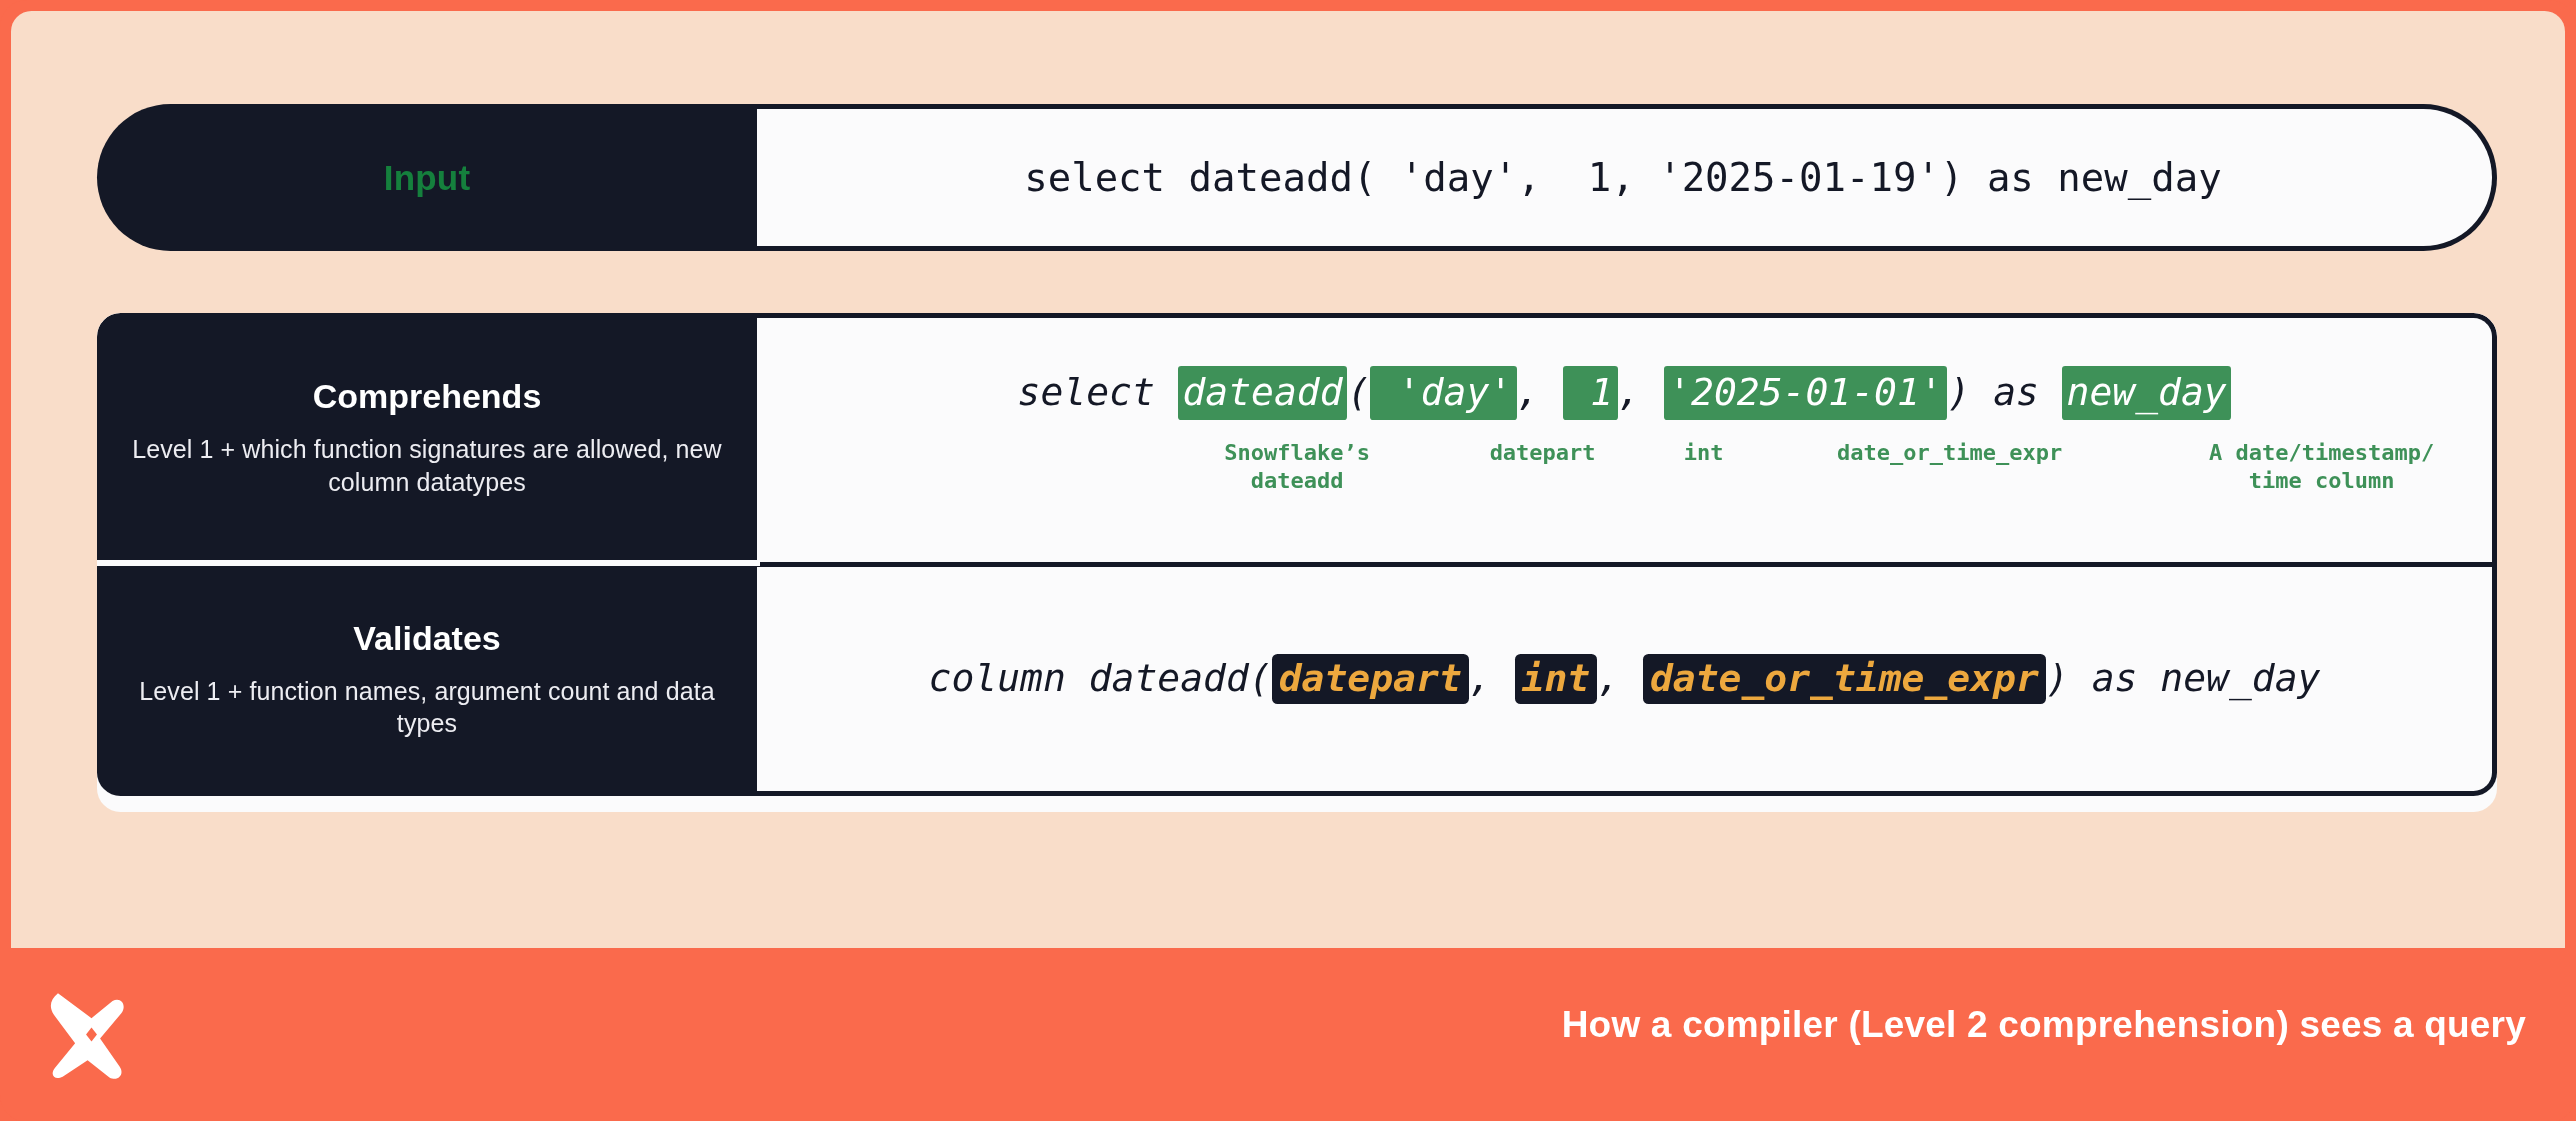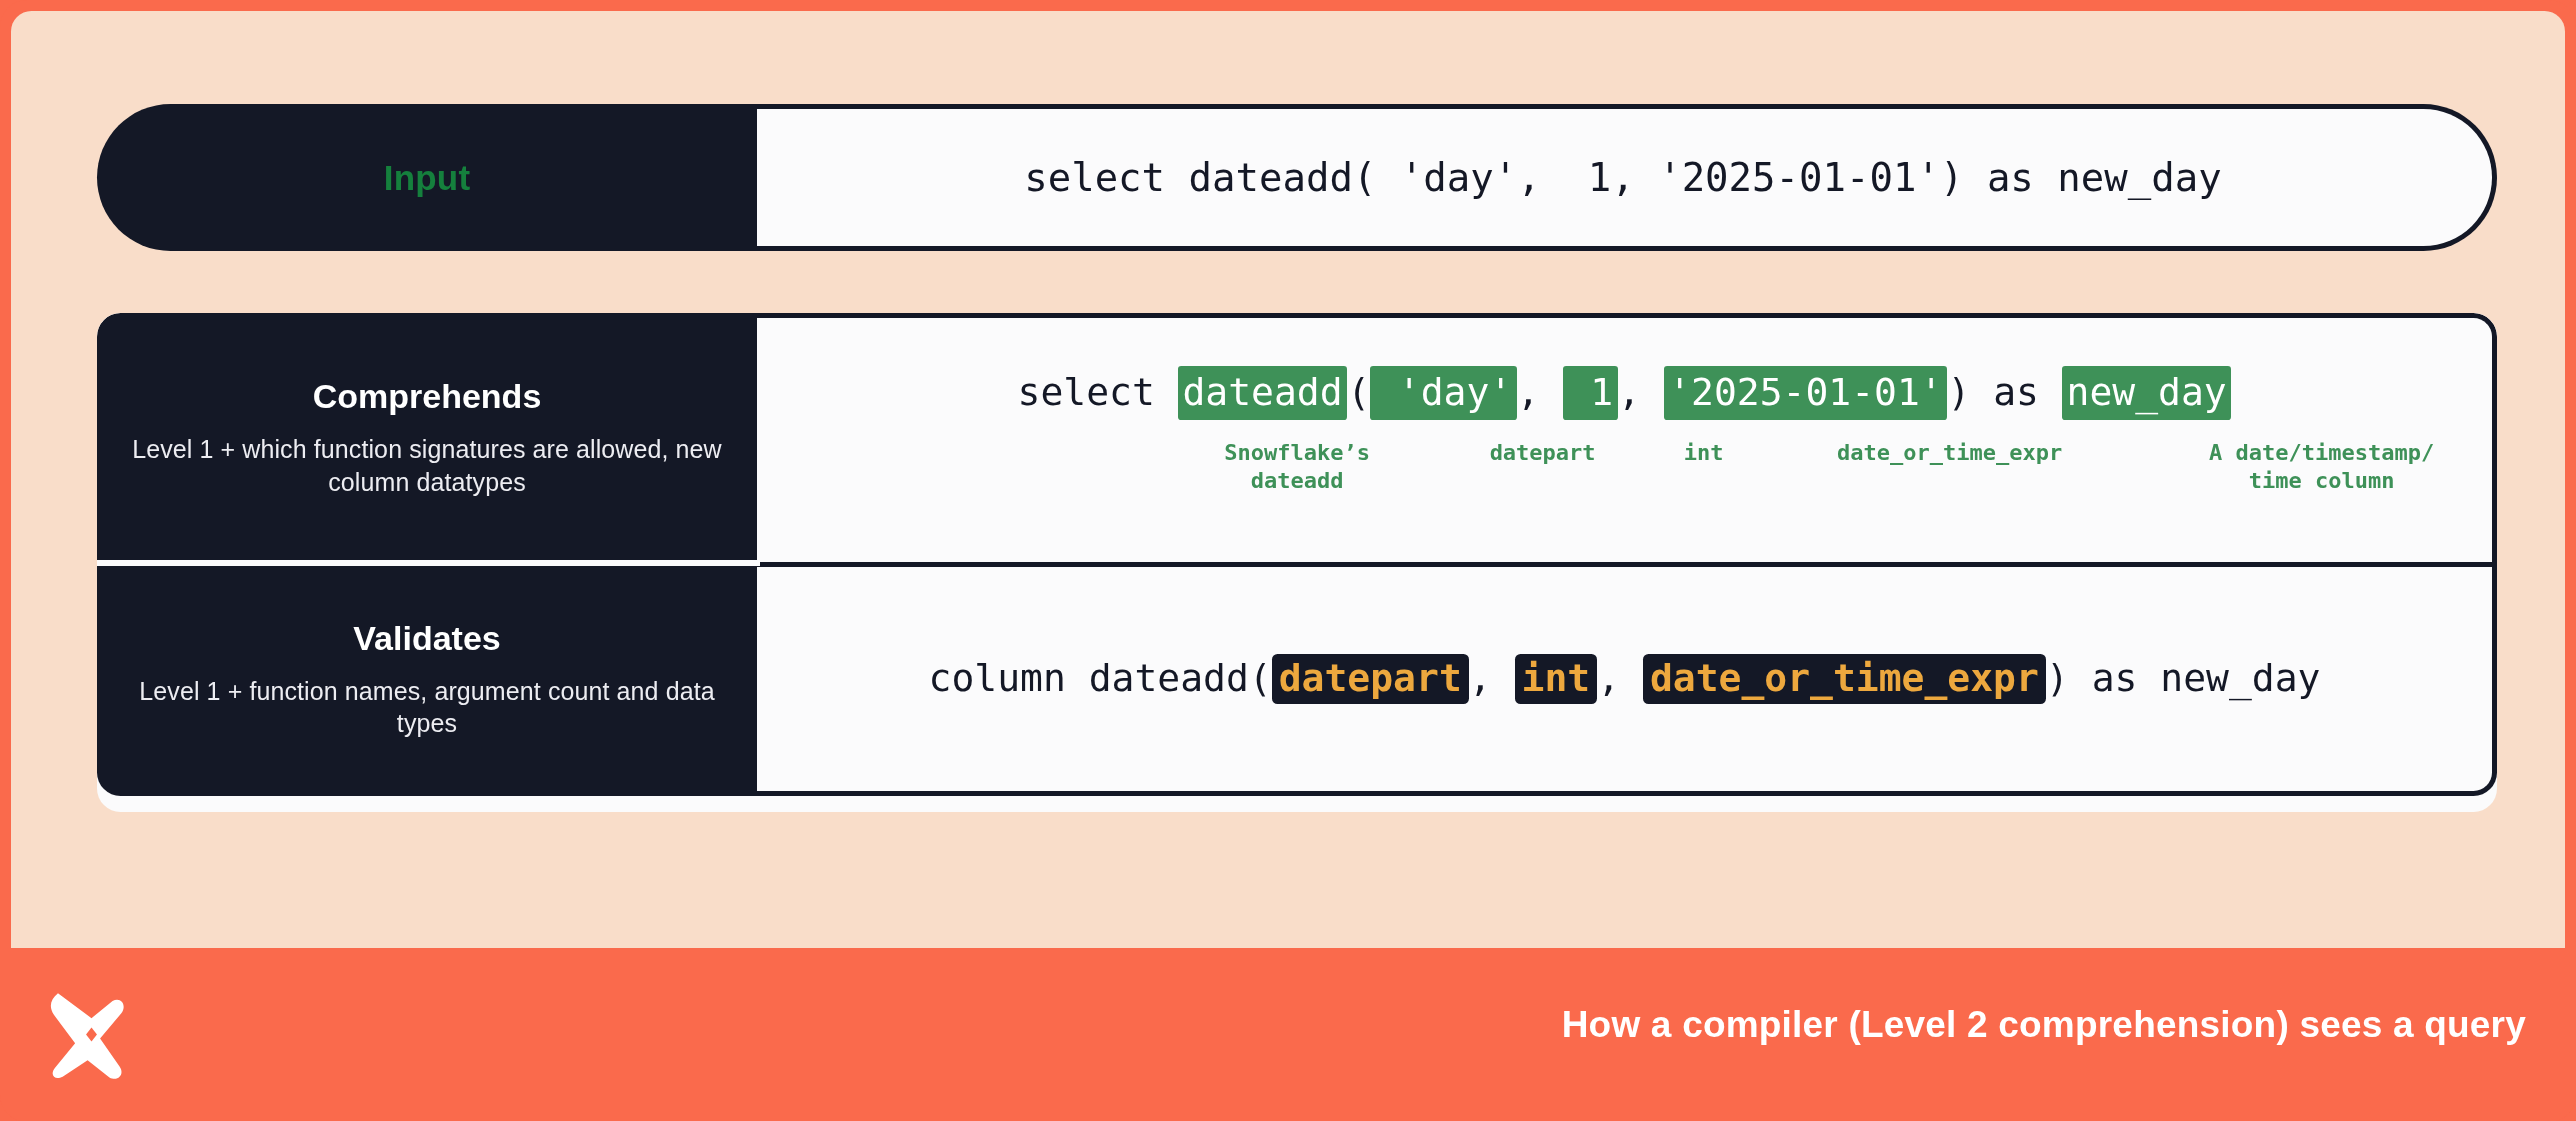--- a/index.html
+++ b/index.html
@@ -161,20 +161,21 @@
     line-height: 1.0;
   }
   #input-code-line { font-size: 39px; }
 
   .code-block { display: flex; flex-direction: column; align-items: center; }
 
   .code-row-flex {
     display: flex;
     align-items: baseline;
     white-space: pre;
+    font-style: italic;
   }
 
   
   .tok-green {
     background: #3E9158;
     color: #FFFFFF;
     padding: 7px 4.7px 8.6px 4.7px;
     border-radius: 3.1px;
     display: inline-block;
     line-height: 1.0;
@@ -246,21 +247,21 @@
 
 <div id="frame">
 
   <div id="peach-panel">
 
     <div id="input-card">
       <div id="input-label-pill">
         <span id="input-label-text">Input</span>
       </div>
       <div id="input-code-pill">
-        <span id="input-code-line" class="code-line">select dateadd( 'day',  1, '2025-01-01') as new_day</span>
+        <span id="input-code-line" class="code-line">select dateadd( 'day',  1, '2025-01-19') as new_day</span>
       </div>
     </div>
 
     <div id="main-card">
 
       <div id="row-comprehends" class="main-row">
         <div class="row-label-cell">
           <div class="row-title">Comprehends</div>
           <div class="row-sub">Level 1 + which function signatures are allowed, new column datatypes</div>
         </div>

